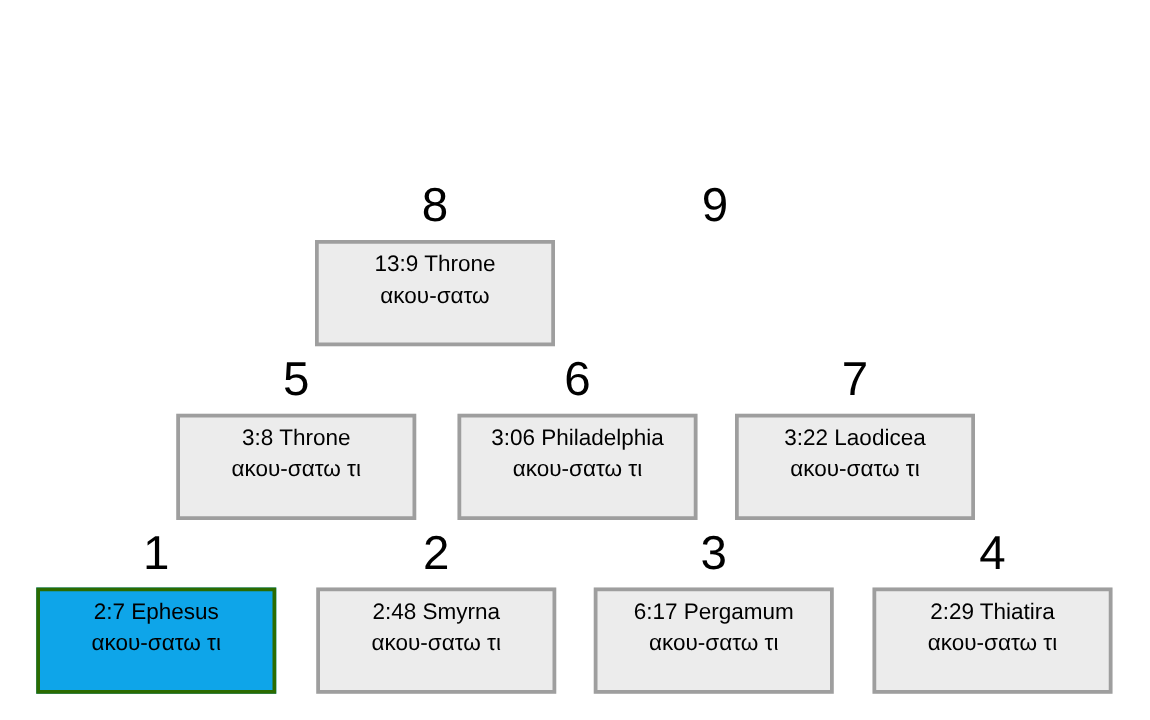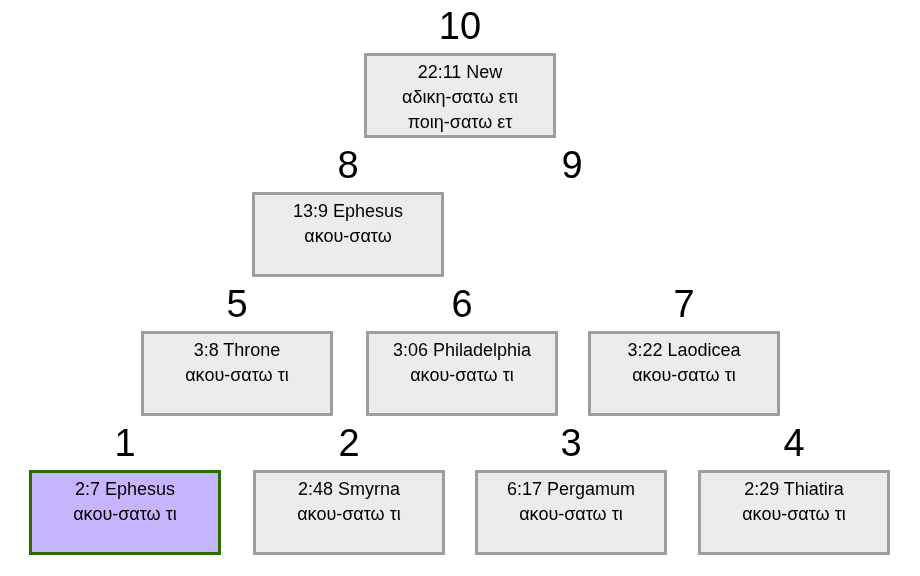--- a/index.html
+++ b/index.html
@@ -31,47 +31,39 @@
     box-sizing: border-box;
     width: 192px;
     height: 85px;
     margin-top: 3px;
     background: #ececec;
     border: 3px solid #9e9e9e;
     padding-top: 4px;
     text-align: center;
   }
   .node.highlight .box {
-    background: #c4b5fd;
+    background: #0ea5e9;
     border-color: #2b6b00;
   }
   .node .line {
     font-size: 18px;
     line-height: 25px;
     white-space: nowrap;
   }
 </style>
 </head>
 <body>
 
 <div id="canvas">
 
-  <div class="node" style="left:364px;top:4px">
-    <div class="num">10</div>
-    <div class="box">
-      <div class="line">22:11 New</div>
-      <div class="line">αδικη-σατω ετι</div>
-      <div class="line">ποιη-σατω ετ</div>
-    </div>
-  </div>
 
   <div class="node" style="left:252px;top:143px">
     <div class="num">8</div>
     <div class="box">
-      <div class="line">13:9 Ephesus</div>
+      <div class="line">13:9 Throne</div>
       <div class="line">ακου-σατω</div>
     </div>
   </div>
 
   <div class="node" style="left:476px;top:143px">
     <div class="num">9</div>
   </div>
 
   <div class="node" style="left:141px;top:282px">
     <div class="num">5</div>

